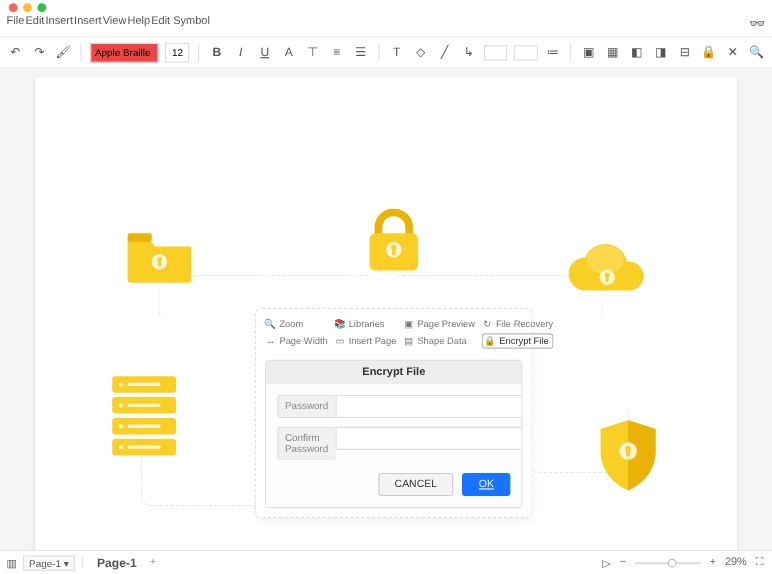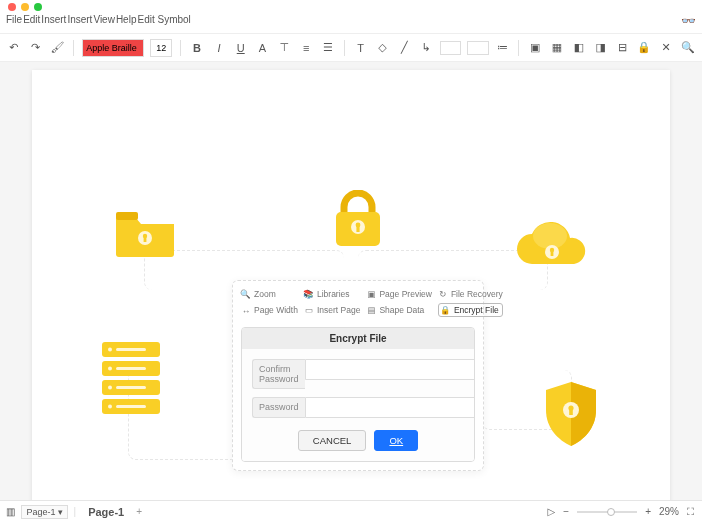--- a/index.html
+++ b/index.html
@@ -42,21 +42,21 @@
   .pg-item { display:flex; align-items:center; gap:3px; white-space:nowrap; }
   .pg-item.active { border:1px solid #bbb; border-radius:3px; padding:1px 2px; color:#333; }
   .pg-ico { width:10px; height:10px; display:inline-flex; align-items:center; justify-content:center; }
   
   .enc-dialog { margin-top:10px; border:1px solid #dcdcdc; border-radius:4px; overflow:hidden; }
   .enc-title { background:#ededed; text-align:center; font-size:10px; font-weight:600; padding:5px 0; color:#333; }
   .enc-body { padding:10px; background:#fdfdfd; }
   .enc-row { display:flex; margin-bottom:8px; }
   .enc-label { width:72px; font-size:9px; color:#888; background:#f1f1f1; border:1px solid #ddd; border-right:none; padding:4px 6px; border-radius:3px 0 0 3px; }
   .enc-input { flex:1; border:1px solid #ddd; border-radius:0 3px 3px 0; height:21px; background:#fff; }
-  .enc-actions { display:flex; justify-content:center; gap:8px; padding-top:4px; }
+  .enc-actions { display:flex; justify-content:flex-end; gap:8px; padding-top:4px; }
   .btn { font-size:9.5px; padding:4px 14px; border-radius:3px; border:1px solid #ccc; background:#f4f4f4; color:#333; }
   .btn-primary { background:#1a73ff; border-color:#1a73ff; color:#fff;text-decoration:underline; }
   
   .statusbar { position:absolute; bottom:0; left:0; right:0; height:22px; border-top:1px solid #e5e5e5; display:flex; align-items:center; font-size:10px; color:#555; background:#fff; }
   .sb-left { display:flex; align-items:center; gap:6px; padding:0 6px; }
   .tab-sel { font-size:9px; border:1px solid #ddd; padding:1px 4px; background:#fafafa; }
   .sb-tab { font-size:11px; font-weight:600; padding:0 6px; }
   .sb-plus { color:#999; }
   .sb-spacer { flex:1; }
   .sb-right { display:flex; align-items:center; gap:8px; padding:0 8px; color:#666; }
@@ -218,25 +218,25 @@
         <div class="pg-item active">
             <span class="pg-ico">🔒</span>
             <span>Encrypt File</span>
           </div>
       </div>
 
       <div class="enc-dialog">
         <div class="enc-title">Encrypt File</div>
         <div class="enc-body">
           <div class="enc-row">
+            <div class="enc-label">Password</div>
+            <input type="password" class="enc-input" style="">
+          </div>
+          <div class="enc-row">
             <div class="enc-label">Confirm Password</div>
-            <input type="password" class="enc-input" style="">
-          </div>
-          <div class="enc-row">
-            <div class="enc-label">Password</div>
             <input type="password" class="enc-input" style="">
           </div>
           <div class="enc-actions">
             <button class="btn">CANCEL</button>
             <button class="btn btn-primary">OK</button>
           </div>
         </div>
       </div>
     </div>
 

